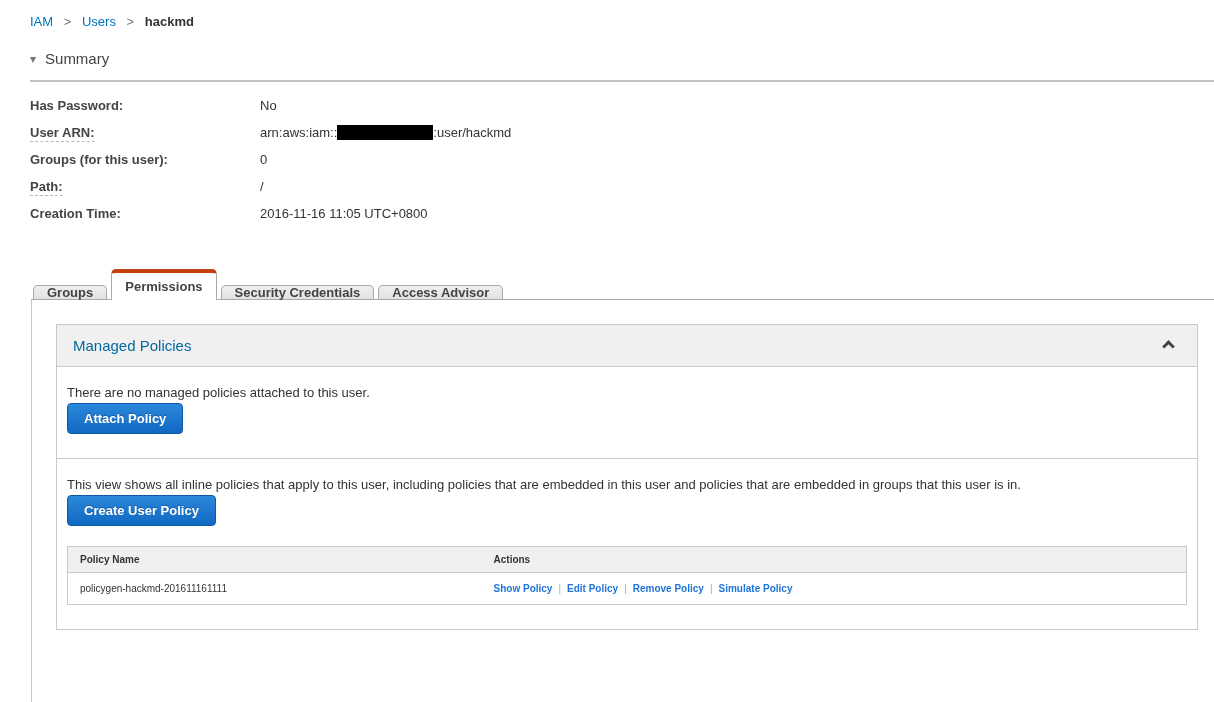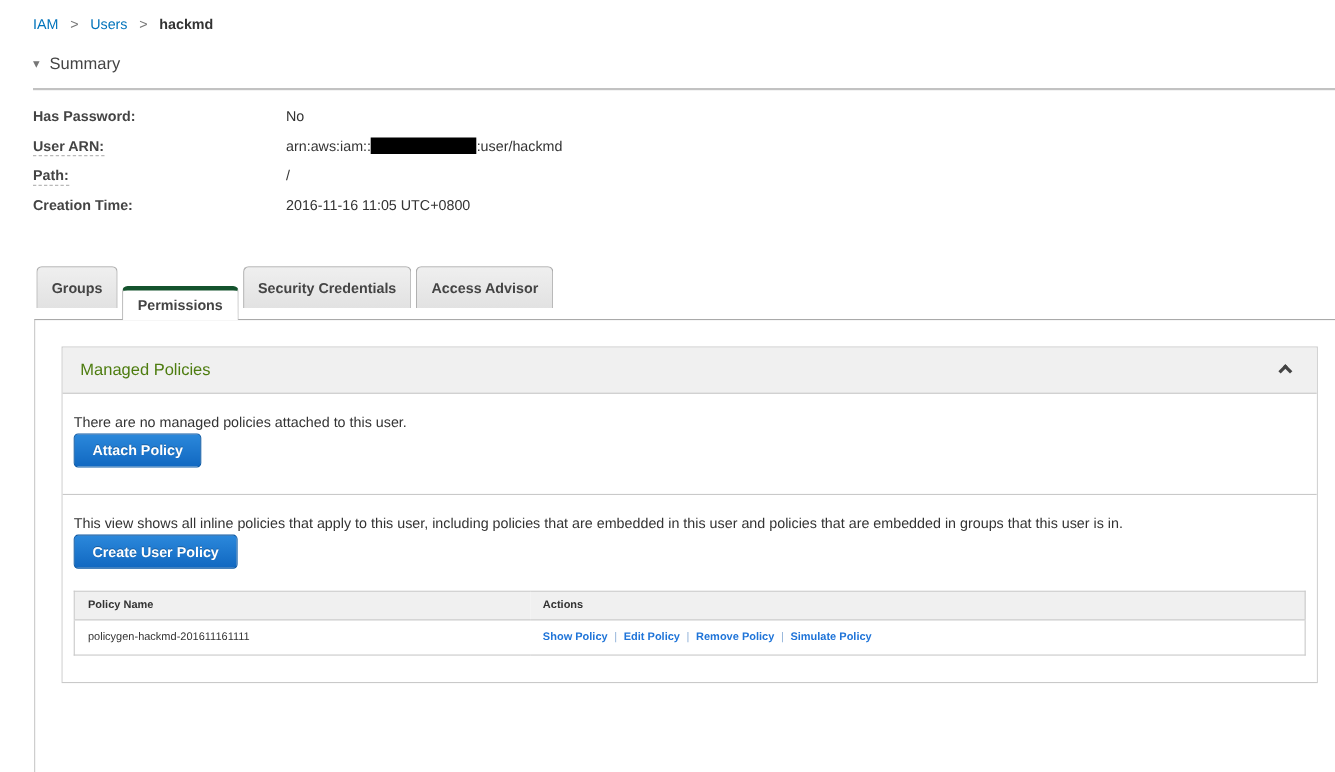--- a/index.html
+++ b/index.html
@@ -32,44 +32,44 @@
   .dashed-u { border-bottom: 1px dashed #b9b9b9; padding-bottom: 1px; }
   .summary-value { color: #333; }
   .redacted { display: inline-block; width: 96px; height: 15px; background: #000; vertical-align: -3px; }
 
   
   .tabs {
     display: flex; align-items: flex-end;
     margin: 47px 0 -1px 33px; position: relative; z-index: 2;
   }
   .tab {
-    height: 38px; display: flex; align-items: center;
-    padding: 0 13px; margin-right: 4px; margin-bottom: 11px;
+    height: 14px; display: flex; align-items: center;
+    padding: 0 13px; margin-right: 4px; margin-bottom: 1px;
     background: linear-gradient(#efefef, #e2e2e2);
     border: 1px solid #a9a9a9; border-bottom: none;
     border-radius: 5px 5px 0 0;
     font-size: 13px; font-weight: bold; color: #444; cursor: pointer;
   }
   .tab.active {
     height: 31px; margin-bottom: 0;
-    background: #fff; border-top: 4px solid #14532d;
+    background: #fff; border-top: 4px solid #c2410c;
   }
 
   
   .tab-panel {
     margin-left: 31px; min-height: 420px;
     border-top: 1px solid #a9a9a9; border-left: 1px solid #c9c9c9;
     padding: 24px 16px 10px 24px;
   }
 
   
   .accordion { border: 1px solid #c9c9c9; }
   .acc-header {
     position: relative; background: #f0f0f0;
-    padding: 12px 16px; font-size: 15px; color: #4d7c0f;
+    padding: 12px 16px; font-size: 15px; color: #0369a1;
     border-bottom: 1px solid #c9c9c9; cursor: pointer;
   }
   .chevron-up {
     position: absolute; right: 24px; top: 17px;
     width: 9px; height: 9px;
     border-top: 3px solid #444; border-right: 3px solid #444;
     transform: rotate(-45deg);
   }
   .acc-body { background: #fff; padding: 18px 10px 24px 10px; }
   .acc-body.with-sep { border-bottom: 1px solid #c9c9c9; }
@@ -119,20 +119,24 @@
 <div class="summary-table">
   <div class="summary-row">
     <div class="summary-label">Has Password:</div>
     <div class="summary-value">No</div>
   </div>
   <div class="summary-row">
     <div class="summary-label"><span class="dashed-u">User ARN:</span></div>
     <div class="summary-value"><span>arn:aws:iam::</span><span class="redacted"></span><span>:user/hackmd</span></div>
   </div>
   <div class="summary-row">
+    <div class="summary-label">Groups (for this user):</div>
+    <div class="summary-value">0</div>
+  </div>
+  <div class="summary-row">
     <div class="summary-label"><span class="dashed-u">Path:</span></div>
     <div class="summary-value">/</div>
   </div>
   <div class="summary-row">
     <div class="summary-label">Creation Time:</div>
     <div class="summary-value">2016-11-16 11:05 UTC+0800</div>
   </div>
 </div>
 
 <div class="tabs">

